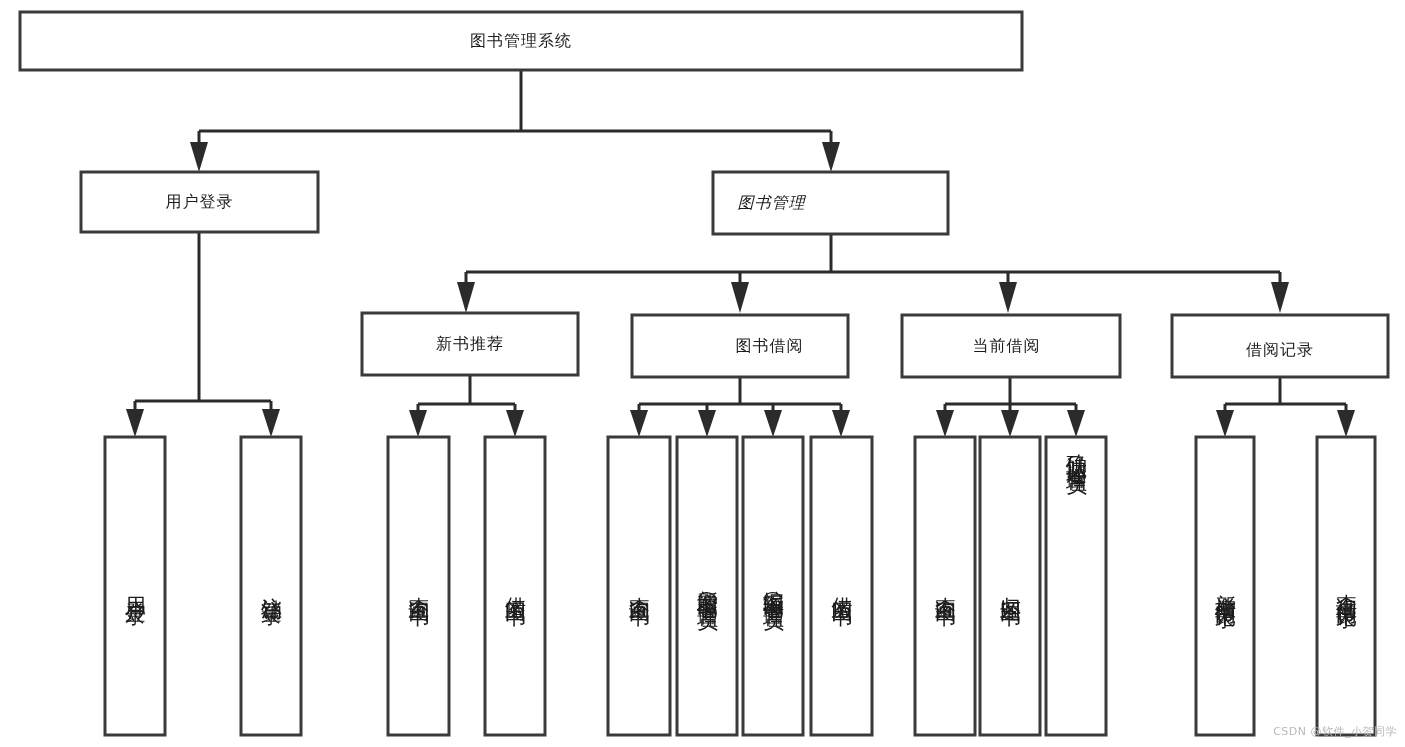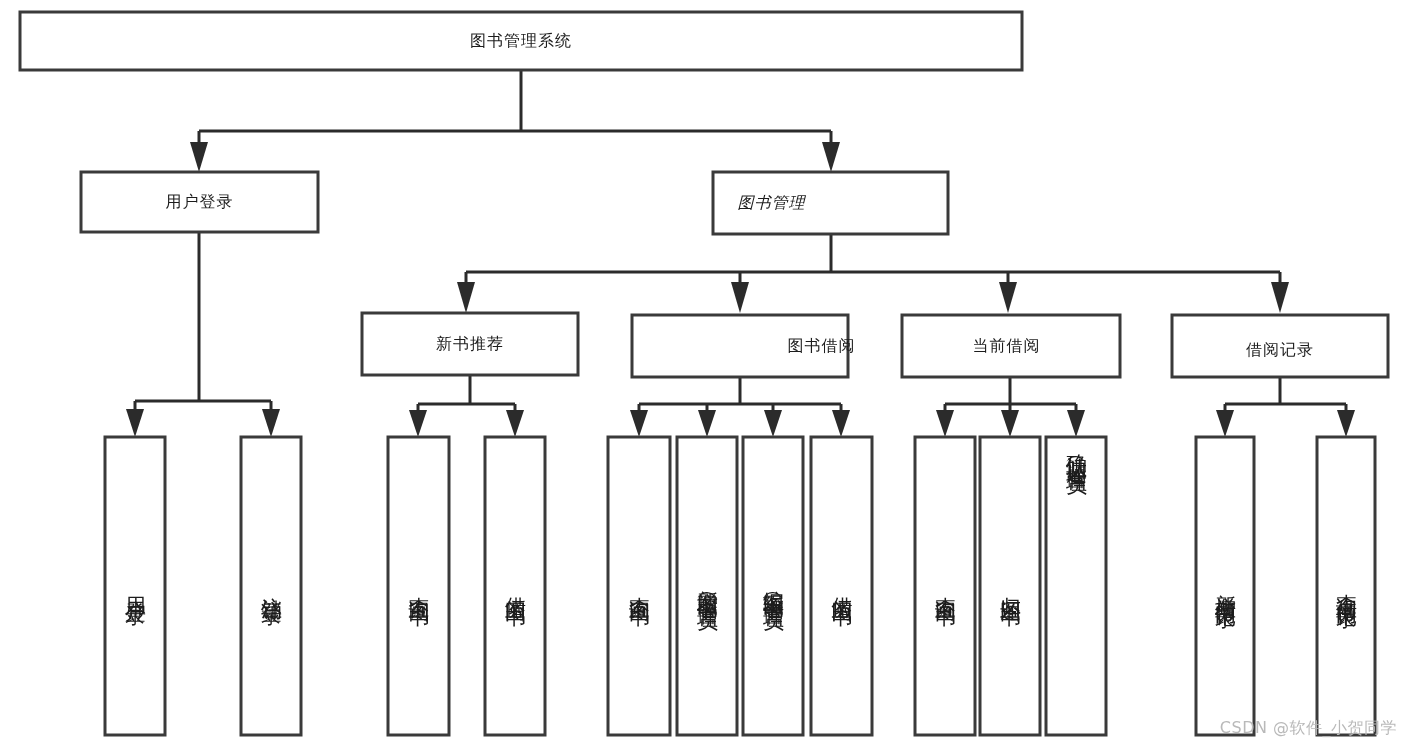--- a/index.html
+++ b/index.html
@@ -70,21 +70,21 @@
     font-size: 16px;
     color: #1c1c1c;
     white-space: nowrap;
     letter-spacing: 1px;
   }
   #watermark {
     position: absolute;
     right: 8px;
     bottom: 8px;
     font-family: "DejaVu Sans", "Liberation Sans", sans-serif;
-    font-size: 16px;
+    font-size: 11px;
     color: #b9b9b9;
     white-space: nowrap;
     letter-spacing: 0.5px;
   }
 </style>
 </head>
 <body>
 
 <div id="diagram-root">
 
@@ -190,21 +190,21 @@
   <div class="hlabel-wrap" style="left:81px; top:172px; width:237px; height:60px;">
     <span class="hlabel-text">用户登录</span>
   </div>
   <div class="hlabel-wrap" style="left:672px; top:172px; width:199px; height:62px;font-style:italic;">
     <span class="hlabel-text">图书管理</span>
   </div>
 
   <div class="hlabel-wrap" style="left:362px; top:313px; width:216px; height:62px;">
     <span class="hlabel-text">新书推荐</span>
   </div>
-  <div class="hlabel-wrap" style="left:656px; top:315px; width:259px; height:62px;padding-left:36px;">
+  <div class="hlabel-wrap" style="left:604px; top:315px; width:259px; height:62px;padding-left:36px;">
     <span class="hlabel-text">图书借阅</span>
   </div>
   <div class="hlabel-wrap" style="left:902px; top:315px; width:209px; height:62px;">
     <span class="hlabel-text">当前借阅</span>
   </div>
   <div class="hlabel-wrap" style="left:1172px; top:315px; width:216px; height:70px;">
     <span class="hlabel-text">借阅记录</span>
   </div>
 
   <div class="vlabel-wrap" style="left:105px; top:437px; width:60px; height:298px;">

